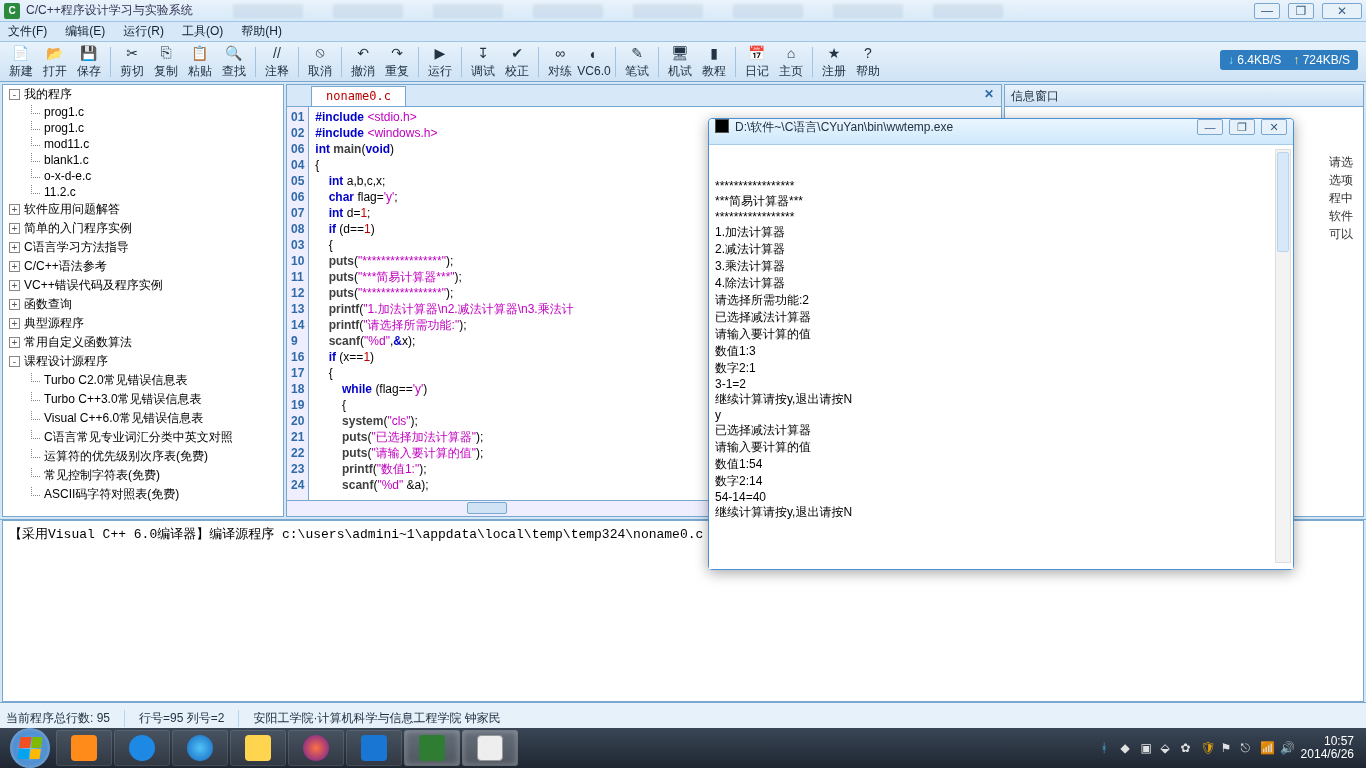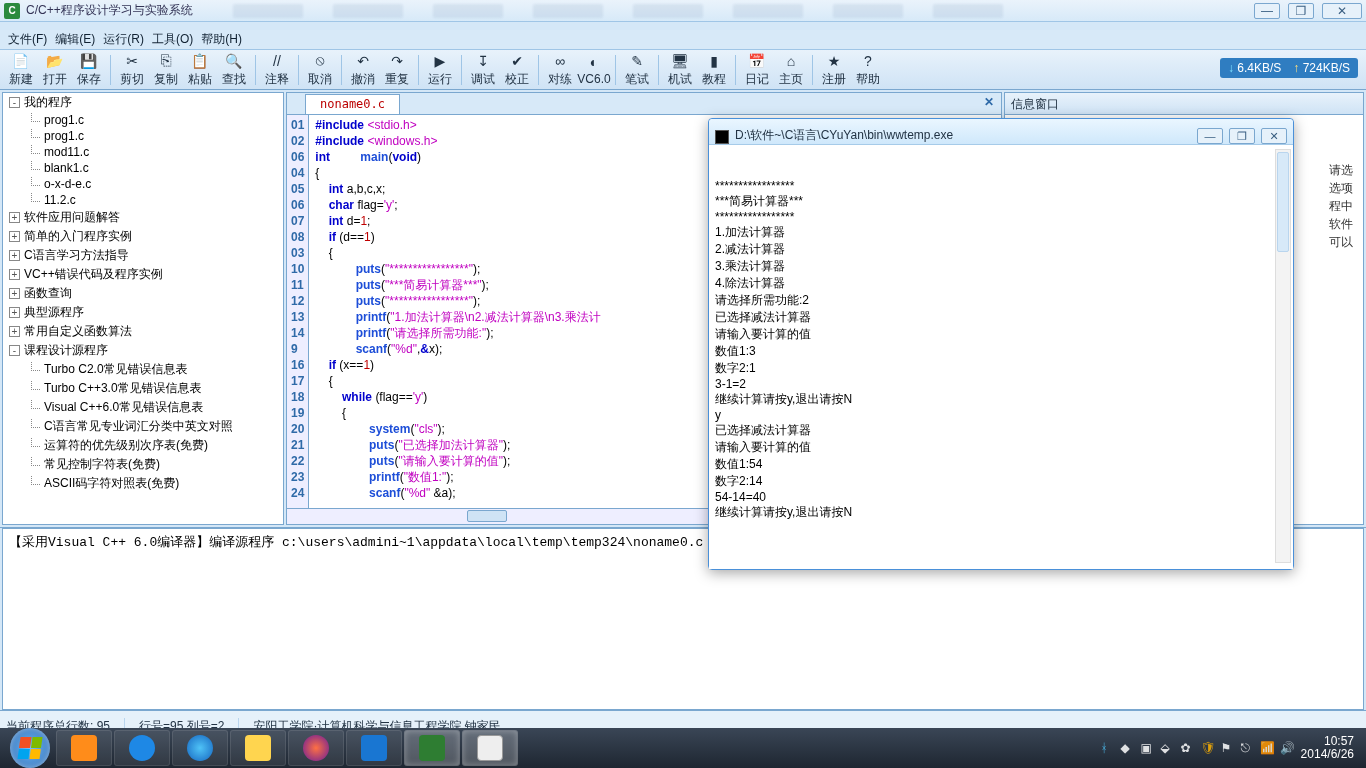--- a/index.html
+++ b/index.html
@@ -9,21 +9,21 @@
 .titlebar { height:22px; background:linear-gradient(#eaf3fb,#d7e9f8); display:flex; align-items:center; padding:0 4px; border-bottom:1px solid #9fc5e6; }
 .titlebar .app-icon { width:16px; height:16px; background:#2b8a3e; border-radius:2px; margin-right:6px; display:flex; align-items:center; justify-content:center; color:#fff; font-weight:bold; font-size:10px;}
 .titlebar .title { color:#335; }
 .titlebar .blurtabs { flex:1; display:flex; gap:30px; padding-left:40px; }
 .titlebar .blurtabs span { width:70px; height:14px; background:rgba(120,150,180,.15); border-radius:2px; filter:blur(1px);}
 .titlebar .win-btns { display:flex; gap:8px; }
 .titlebar .win-btns div { width:26px; height:16px; border:1px solid #7aa7cf; border-radius:2px; display:flex; align-items:center; justify-content:center; color:#3a5f82; background:#e6f1fa;}
 .titlebar .win-btns .x { width:40px; }
 
 
-.menubar { height:20px; background:#d7e9f8; display:flex; align-items:center; gap:0; padding:0 4px; border-bottom:1px solid #9fc5e6;margin-top:8px;}
+.menubar { height:20px; background:#d7e9f8; display:flex; align-items:center; gap:10px; padding:0 4px; border-bottom:1px solid #9fc5e6;}
 .menubar span { padding:2px 4px; color:#123; }
 
 
 .toolbar { height:40px; background:linear-gradient(#e8f2fb,#cfe3f5); display:flex; align-items:center; padding:0 4px; border-bottom:1px solid #7aa7cf; position:relative;}
 .tb-btn { width:34px; display:flex; flex-direction:column; align-items:center; gap:1px; color:#234; cursor:pointer;}
 .tb-btn .icon { width:18px; height:18px; display:flex; align-items:center; justify-content:center; font-size:14px;}
 .tb-sep { width:1px; height:30px; background:#9fc5e6; margin:0 4px;}
 .netspeed { position:absolute; right:8px; top:8px; background:#2f7dc1; color:#fff; border-radius:3px; padding:3px 8px; display:flex; gap:12px; font-size:11px;}
 .netspeed span.arrow-dn { color:#7fe0ff;}
 .netspeed span.arrow-up { color:#ffe07f;}
@@ -31,44 +31,44 @@
 
 .workspace { height:438px; display:flex; background:#d4e7f7; border-bottom:1px solid #7aa7cf;}
 .tree-panel { width:282px; background:#fff; border:1px solid #7aa7cf; margin:2px; overflow:auto; }
 .tree-panel .node { padding:1px 0 1px 6px; color:#000; white-space:nowrap; cursor:default;}
 .tree-panel .node.child { padding-left:28px; color:#000;}
 .tree-panel .node .exp { display:inline-block; width:11px; height:11px; border:1px solid #888; text-align:center; line-height:9px; font-size:10px; margin-right:4px; color:#555; background:#fff;}
 .tree-panel .node.child::before { content:""; display:inline-block; width:8px; height:8px; border-left:1px dotted #888; border-bottom:1px dotted #888; margin-right:4px; position:relative; top:-2px;}
 
 .editor-panel { flex:1; display:flex; flex-direction:column; margin:2px 2px 2px 0; min-width:0;}
 .tabrow { height:22px; background:#d7e9f8; display:flex; align-items:flex-end; border:1px solid #7aa7cf; border-bottom:none; position:relative;}
-.tab { height:20px; background:#fff; border:1px solid #7aa7cf; border-bottom:none; padding:2px 14px; margin-left:18px; font-family:"NSimSun",monospace; color:#b00;}
+.tab { height:20px; background:#fff; border:1px solid #7aa7cf; border-bottom:none; padding:2px 14px; margin-left:24px; font-family:"NSimSun",monospace; color:#b00;}
 .tab-close { position:absolute; right:4px; top:2px; width:16px; height:16px; color:#2f6aa8; font-weight:bold; cursor:pointer; text-align:center;}
 .code-area { flex:1; background:#fff; border:1px solid #7aa7cf; display:flex; overflow:hidden; font-family:"NSimSun","Courier New",monospace; font-size:13px;}
 .gutter { background:#eef; border-right:1px solid #7aa7cf; padding:2px 4px; text-align:left; color:#2f6aa8; font-weight:bold; user-select:none;}
 .gutter div { height:16px; line-height:16px;}
 .code { padding:2px 6px; white-space:pre; overflow:hidden; position:relative; flex:1;}
 .code div { height:16px; line-height:16px;}
 .kw { color:#0000cc; font-weight:bold;text-align:center;}
 .inc { color:#c000c0; }
 .str { color:#c000c0; }
-.fn { color:#1d4ed8; font-weight:bold;margin-left:27px;}
+.fn { color:#404040; font-weight:bold;}
 .num { color:#c00000;}
 .pun { color:#000;}
 .code-scroll { height:16px; background:#eef; border:1px solid #7aa7cf; border-top:none; position:relative;}
 .code-scroll .thumb{ position:absolute; left:180px; top:1px; width:40px; height:12px; background:#cfe3f5; border:1px solid #7aa7cf; border-radius:2px;}
 
 .info-panel { width:360px; margin:2px 2px 2px 0; background:#fff; border:1px solid #7aa7cf; position:relative; overflow:hidden;}
 .info-panel .hdr { height:22px; background:linear-gradient(#e8f2fb,#cfe3f5); border-bottom:1px solid #7aa7cf; padding:3px 6px; color:#234;}
 .info-panel .body { padding:6px; height:calc(100% - 22px); overflow:hidden; color:#333; line-height:18px; font-size:13px;}
 .info-panel .body .line { white-space:nowrap; text-align:right; padding-right:4px;}
 
 
 .console-win { position:absolute; left:708px; top:118px; width:586px; height:452px; background:#fff; border:1px solid #4a90d9; border-radius:4px; box-shadow:0 3px 14px rgba(0,0,0,.35); z-index:50; display:flex; flex-direction:column;}
-.console-win .cw-title { height:26px; background:linear-gradient(#eaf6ff,#cfe8fb); border-bottom:1px solid #a6cbe9; display:flex; align-items:flex-end; padding:0 6px; border-radius:4px 4px 0 0;}
+.console-win .cw-title { height:26px; background:linear-gradient(#eaf6ff,#cfe8fb); border-bottom:1px solid #a6cbe9; display:flex; align-items:flex-start; padding:0 6px; border-radius:4px 4px 0 0;}
 .console-win .cw-title .cw-icon { width:14px; height:14px; border:1px solid #555; margin-right:6px; background:#000;}
 .console-win .cw-title .cw-text { flex:1; color:#234;}
 .console-win .cw-title .cw-btns { display:flex; gap:6px;}
 .console-win .cw-title .cw-btns div { width:26px; height:16px; border:1px solid #7aa7cf; border-radius:2px; display:flex; align-items:center; justify-content:center; font-size:11px; color:#3a5f82; background:#e6f1fa;}
 .console-win .cw-body { flex:1; padding:4px 6px; font-family:"NSimSun","Courier New",monospace; font-size:13px; color:#000; overflow:auto; white-space:pre; background:#fff;}
 .console-win .cw-body .scroll { position:absolute; right:2px; top:30px; bottom:6px; width:16px; background:#f3f3f3; border:1px solid #ddd;}
 .console-win .cw-body .scroll .th { position:absolute; top:2px; left:1px; right:1px; height:100px; background:#d7e9f8; border:1px solid #b9d5ee; border-radius:2px;}
 
 
 .output { height:182px; background:#fff; border:1px solid #7aa7cf; margin:0 2px; padding:4px 6px; font-family:"NSimSun","Courier New",monospace; font-size:13px; color:#000; overflow:auto;}
@@ -236,20 +236,21 @@
       <div class="node"><span class="exp">-</span>我的程序</div>
       <div class="node child">prog1.c</div>
       <div class="node child">prog1.c</div>
       <div class="node child">mod11.c</div>
       <div class="node child">blank1.c</div>
       <div class="node child">o-x-d-e.c</div>
       <div class="node child">11.2.c</div>
       <div class="node"><span class="exp">+</span>软件应用问题解答</div>
       <div class="node"><span class="exp">+</span>简单的入门程序实例</div>
       <div class="node"><span class="exp">+</span>C语言学习方法指导</div>
+      <div class="node"><span class="exp">+</span>C/C++语法参考</div>
       <div class="node"><span class="exp">+</span>VC++错误代码及程序实例</div>
       <div class="node"><span class="exp">+</span>函数查询</div>
       <div class="node"><span class="exp">+</span>典型源程序</div>
       <div class="node"><span class="exp">+</span>常用自定义函数算法</div>
       <div class="node"><span class="exp">-</span>课程设计源程序</div>
       <div class="node child">Turbo C2.0常见错误信息表</div>
       <div class="node child">Turbo C++3.0常见错误信息表</div>
       <div class="node child">Visual C++6.0常见错误信息表</div>
       <div class="node child">C语言常见专业词汇分类中英文对照</div>
       <div class="node child">运算符的优先级别次序表(免费)</div>

